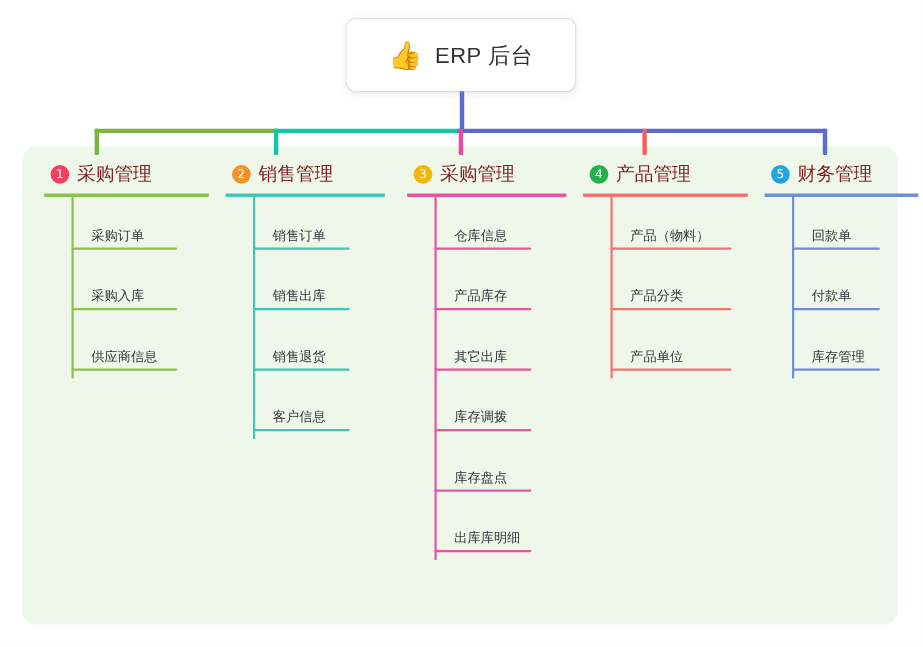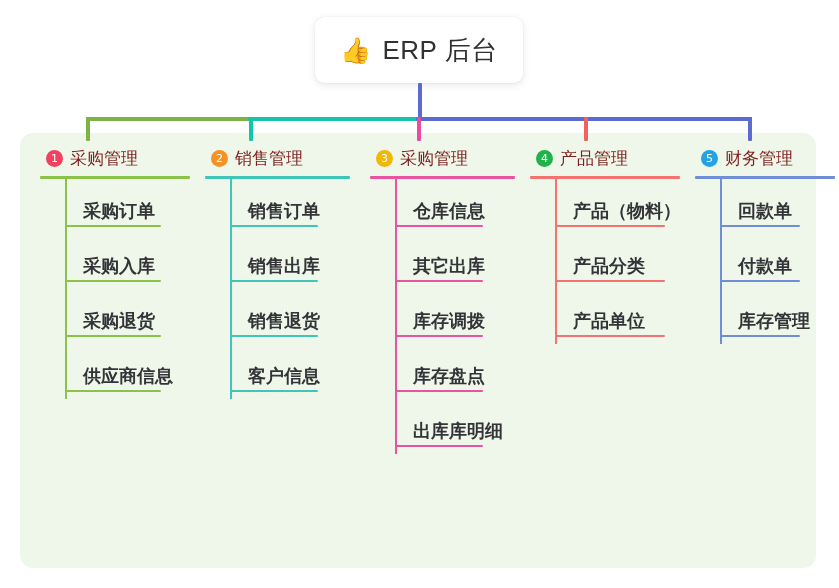--- a/index.html
+++ b/index.html
@@ -15,21 +15,21 @@
   
   .root-box{
     position:absolute;left:315px;top:17px;width:208px;height:66px;
     background:#ffffff;border-radius:9px;
     box-shadow:0 2px 7px rgba(110,110,130,.17),0 0 1px rgba(90,90,110,.20);
     display:flex;align-items:center;justify-content:center;
     box-sizing:border-box;
   }
   .root-inner{display:flex;align-items:center;gap:11px;}
   .root-emoji{font-size:25px;line-height:1;font-family:"DejaVu Sans",sans-serif;}
-  .root-title{font-size:26px;color:#303133;letter-spacing:.5px;white-space:nowrap;}
+  .root-title{font-size:20px;color:#303133;letter-spacing:.5px;white-space:nowrap;}
 
   
   .conn{position:absolute;}
   .v-root{left:418px;top:83px;width:4px;height:36px;background:#5b6bd0;border-radius:1px;}
   .h-seg{height:4px;top:117px;border-radius:1px;}
   .h-green{left:86px;width:166px;background:#7cb342;}
   .h-teal {left:248px;width:172px;background:#16c4ac;}
   .h-blue {left:416px;width:336px;background:#5b6bd0;}
   .v-drop{width:4px;top:117px;height:24px;border-radius:1px;}
   .d1{left:86px;background:#7cb342;}
@@ -53,21 +53,21 @@
     font-family:"DejaVu Sans",sans-serif;flex:0 0 auto;
   }
   .branch-title{font-size:17px;color:#7f1d1d;white-space:nowrap;}
   .branch-bar{height:3px;border-radius:1px;margin-top:5px;}
 
   .leaves{position:relative;margin-left:25px;}
   .spine{position:absolute;left:0;top:0;width:2px;height:100%;}
   .leaf{position:relative;height:55px;}
   .leaf-text{
     position:absolute;left:18px;bottom:11px;
-    font-size:18px;color:#333338;white-space:nowrap;font-weight:bold;
+    font-size:12px;color:#333338;white-space:nowrap;
   }
   .leaf-rule{position:absolute;left:0;bottom:7px;height:2px;border-radius:1px;}
 </style>
 </head>
 <body>
 
 <div id="stage">
 
   <div class="panel"></div>
 
@@ -99,24 +99,20 @@
           <div class="spine" style="background: rgb(139, 195, 74);"></div>
           <div class="leaf">
             <span class="leaf-text">采购订单</span>
             <span class="leaf-rule" style="background: rgb(139, 195, 74); width: 96px;"></span>
           </div>
           <div class="leaf">
             <span class="leaf-text">采购入库</span>
             <span class="leaf-rule" style="background: rgb(139, 195, 74); width: 96px;"></span>
           </div>
           <div class="leaf">
-            <span class="leaf-text">采购退货</span>
-            <span class="leaf-rule" style="background: rgb(139, 195, 74); width: 96px;"></span>
-          </div>
-          <div class="leaf">
             <span class="leaf-text">供应商信息</span>
             <span class="leaf-rule" style="background: rgb(139, 195, 74); width: 96px;"></span>
           </div>
         </div>
       </div>
       <div class="branch" style="left: 205px; width: 145px;">
         <div class="branch-head">
           <span class="badge" style="background: rgb(243, 147, 37);">2</span>
           <span class="branch-title">销售管理</span>
         </div>
@@ -147,20 +143,24 @@
           <span class="branch-title">采购管理</span>
         </div>
         <div class="branch-bar" style="background: rgb(233, 83, 159); width: 145px;"></div>
         <div class="leaves">
           <div class="spine" style="background: rgb(233, 83, 159);"></div>
           <div class="leaf">
             <span class="leaf-text">仓库信息</span>
             <span class="leaf-rule" style="background: rgb(233, 83, 159); width: 88px;"></span>
           </div>
           <div class="leaf">
+            <span class="leaf-text">产品库存</span>
+            <span class="leaf-rule" style="background: rgb(233, 83, 159); width: 88px;"></span>
+          </div>
+          <div class="leaf">
             <span class="leaf-text">其它出库</span>
             <span class="leaf-rule" style="background: rgb(233, 83, 159); width: 88px;"></span>
           </div>
           <div class="leaf">
             <span class="leaf-text">库存调拨</span>
             <span class="leaf-rule" style="background: rgb(233, 83, 159); width: 88px;"></span>
           </div>
           <div class="leaf">
             <span class="leaf-text">库存盘点</span>
             <span class="leaf-rule" style="background: rgb(233, 83, 159); width: 88px;"></span>

